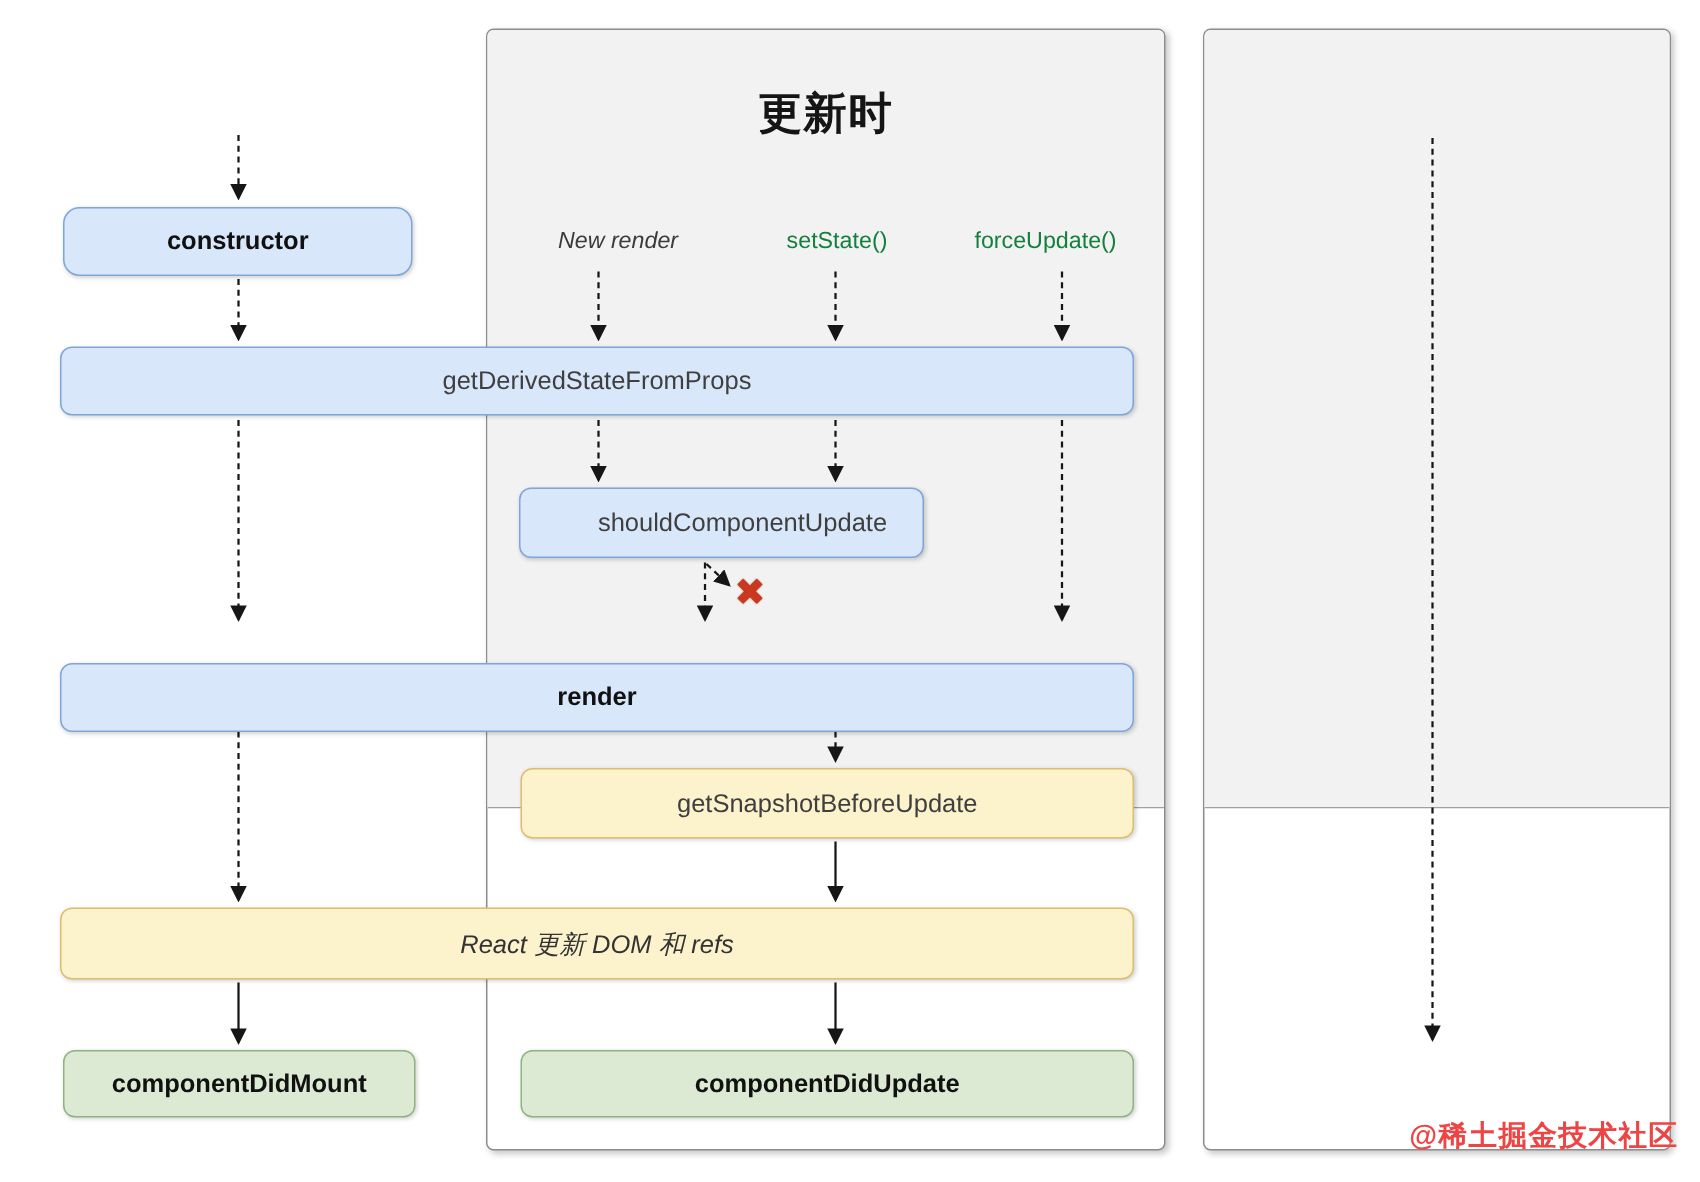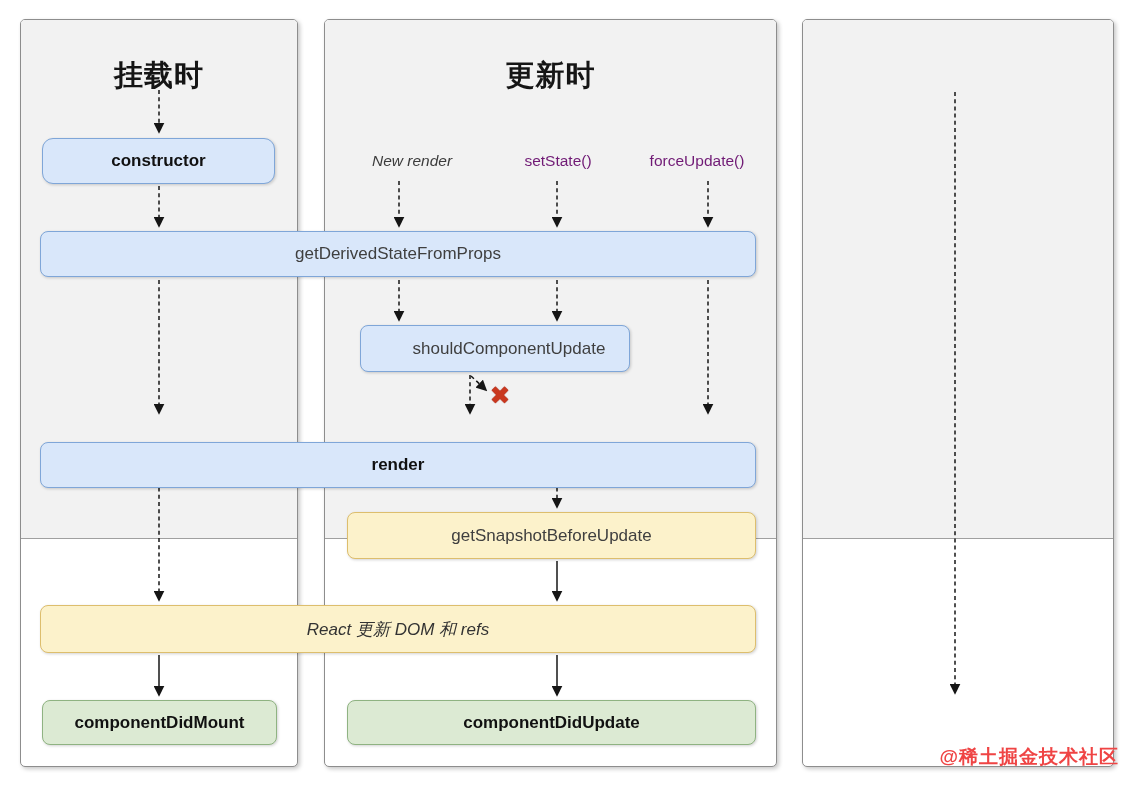--- a/index.html
+++ b/index.html
@@ -33,31 +33,31 @@
     box-shadow:1px 1px 3px rgba(0,0,0,0.18);z-index:3;
   }
   .blue  {background:#d9e7fa;border:1.5px solid #7fa6d8;}
   .yellow{background:#fcf2cb;border:1.5px solid #ddbe6d;}
   .green {background:#dcead3;border:1.5px solid #8fb382;}
   .bold-label {font-weight:700;color:#111111;}
   .light-label{font-weight:400;color:#3f3f3f;}
   .italic-label{font-style:italic;font-weight:400;color:#333333;}
   #box-constructor            {left:42px; top:138px;width:233px;height:46px;border-radius:11px;}
   #box-get-derived            {left:40px; top:231px;width:716px;height:46px;}
-  #box-should-update          {left:360px;top:325px;width:270px;height:47px;padding-left:28px;}
+  #box-should-update          {left:346px;top:325px;width:270px;height:47px;padding-left:28px;}
   #box-render                 {left:40px; top:442px;width:716px;height:46px;}
   #box-get-snapshot           {left:347px;top:512px;width:409px;height:47px;}
   #box-react-dom              {left:40px; top:605px;width:716px;height:48px;}
   #box-did-mount              {left:42px; top:700px;width:235px;height:45px;}
   #box-did-update             {left:347px;top:700px;width:409px;height:45px;}
   #box-will-unmount           {left:826px;top:698px;width:261px;height:45px;}
   
   .trigger{
     position:absolute;top:152px;transform:translateX(-50%);
-    font-size:15.5px;color:#701a75;white-space:nowrap;z-index:2;
+    font-size:15.5px;color:#15803d;white-space:nowrap;z-index:2;
   }
   #trigger-new-props{left:412px;font-style:italic;color:#3c3c3c;}
   #trigger-set-state{left:558px;}
   #trigger-force-update{left:697px;}
   
   #flow-arrows{position:absolute;left:0;top:0;z-index:2;pointer-events:none;}
   .arrow{stroke:#161616;stroke-width:1.5;fill:none;}
   .dashed{stroke-dasharray:4 3.2;}
   
   #cancel-icon{
@@ -69,24 +69,20 @@
   #watermark{
     position:absolute;right:14px;top:744px;font-size:19px;color:#ef4444;
     z-index:5;letter-spacing:1px;font-weight:bold;
   }
 </style>
 </head>
 <body>
 
 <div id="stage">
 
-  <div class="panel" id="panel-mounting">
-    <div class="gray"></div>
-    <div class="panel-title">挂载时</div>
-  </div>
   <div class="panel" id="panel-updating">
     <div class="gray"></div>
     <div class="panel-title">更新时</div>
   </div>
   <div class="panel" id="panel-unmounting">
     <div class="gray"></div>
   </div>
 
   <svg id="flow-arrows" width="1133" height="788">
     <defs>

